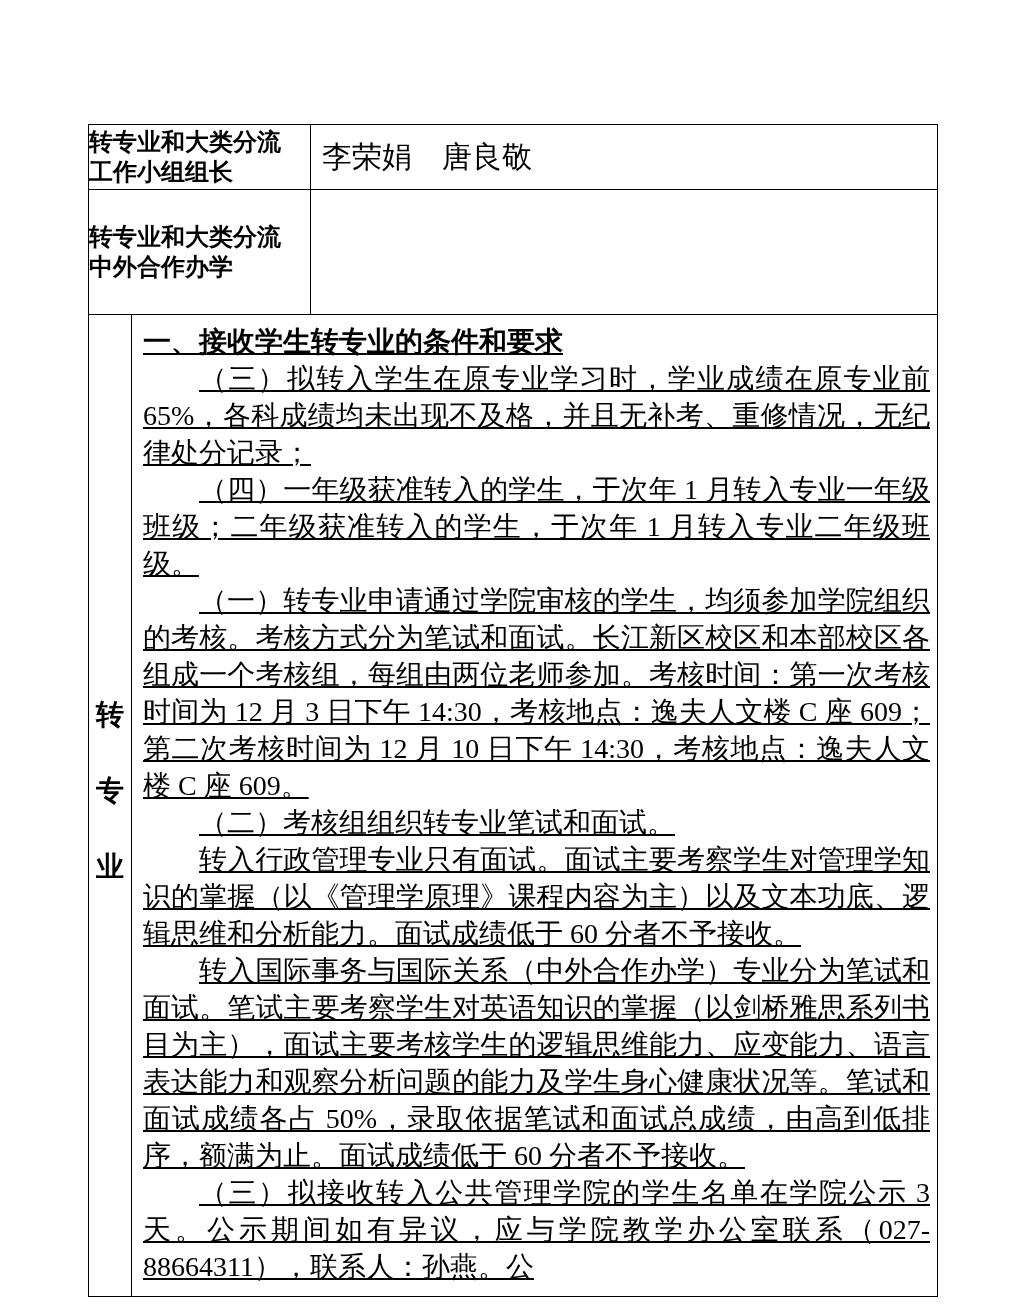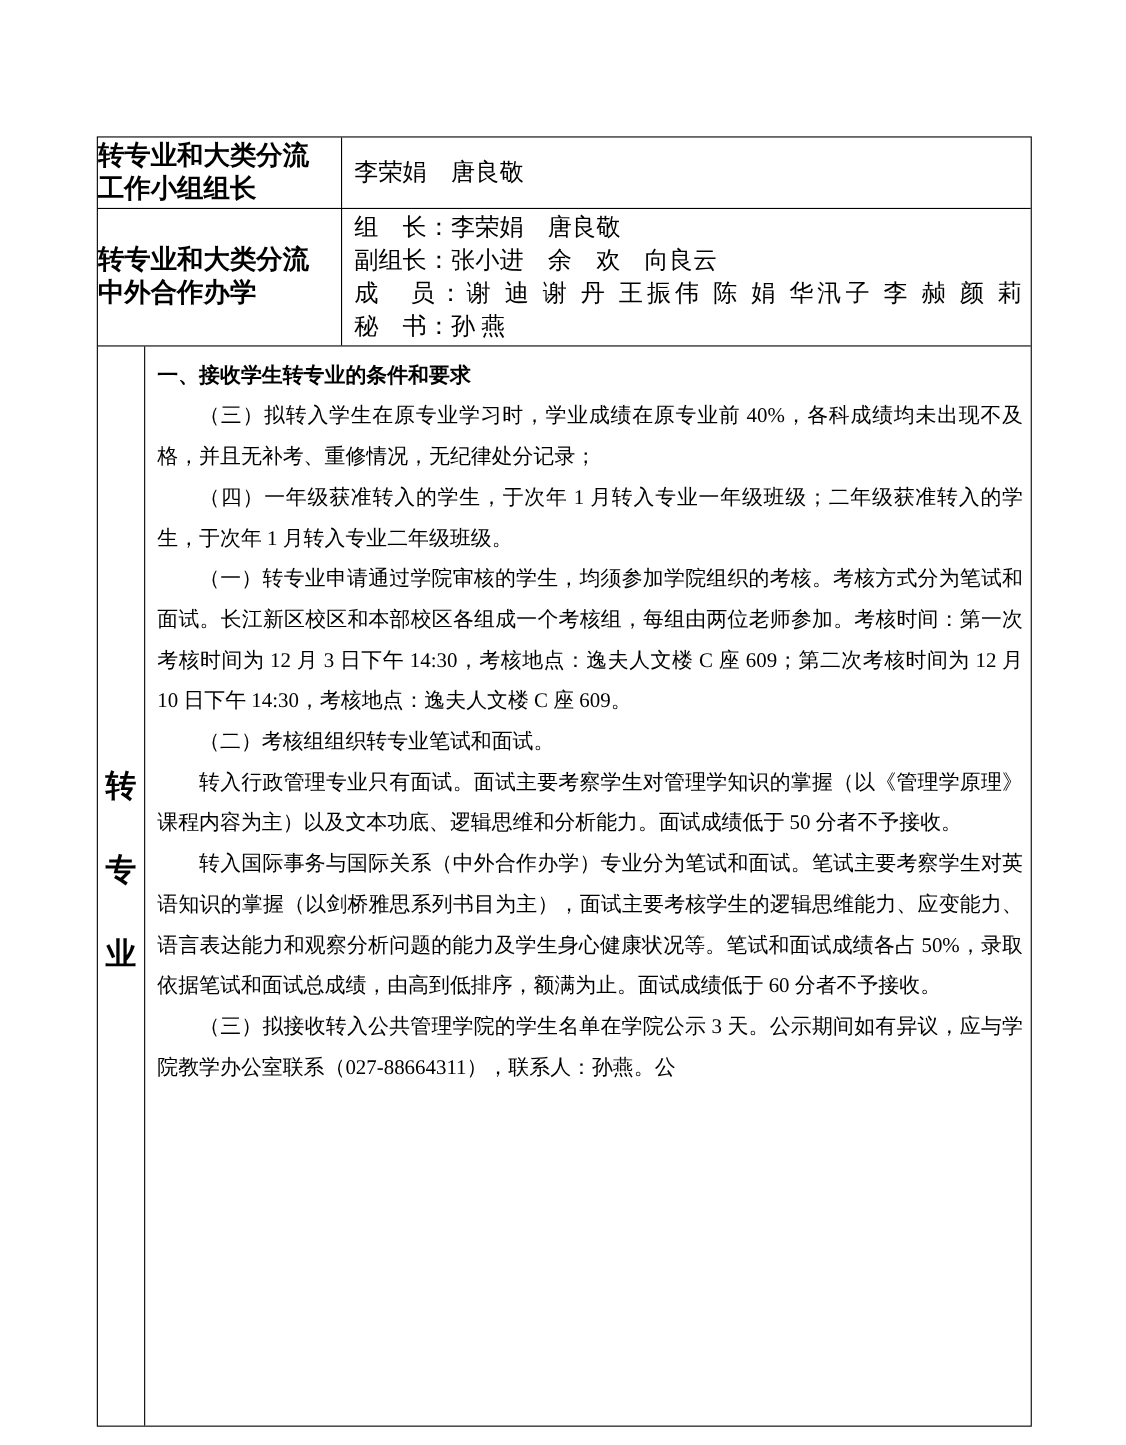--- a/index.html
+++ b/index.html
@@ -34,21 +34,21 @@
     font-family: "Liberation Sans", sans-serif;
     font-weight: bold;
     font-size: 24px;
     line-height: 30px;
     text-align: center;
   }
   .value-cell {
     flex: 1 1 auto;
     padding: 4px 8px 4px 11px;
     font-family: "Liberation Serif", serif;
-    font-size: 22px;
+    font-size: 30px;
     line-height: 30px;
     display: flex;
     flex-direction: column;
     justify-content: center;
     overflow: hidden;
   }
   .row-leader { height: 64px; }
   .row-members { height: 125px; }
   .member-line { white-space: nowrap; }
   .member-line:nth-child(3) {
@@ -71,23 +71,24 @@
     padding-bottom: 30px;
     font-family: "Liberation Sans", sans-serif;
     font-weight: bold;
     font-size: 28px;
     line-height: 30px;
   }
   .body-cell {
     flex: 1 1 auto;
     padding: 8px 7px 0 11px;
     font-family: "Liberation Serif", serif;
-    font-size: 19px;
+    font-size: 28px;
     line-height: 37px;
     overflow: hidden;
+    text-decoration: underline;
   }
   .body-cell .heading {
     font-family: "Liberation Sans", sans-serif;
     font-weight: bold;
     text-align: left;
   }
   .body-cell .para {
     text-indent: 2em;
     text-align: justify;
   }
@@ -106,40 +107,34 @@
       <div class="value-cell">
         <div>李荣娟　唐良敬</div>
       </div>
     </div>
 
     <div class="row row-members">
       <div class="label-cell">
         <div>转专业和大类分流</div>
         <div>中外合作办学</div>
       </div>
-      <div class="value-cell" id="members-list">
-          <div class="member-line">组　长：李荣娟　唐良敬</div>
-          <div class="member-line">副组长：张小进　余　欢　向良云</div>
-          <div class="member-line">成　员：谢 迪 谢 丹 王振伟 陈 娟 华汛子 李 赪 颜 莉</div>
-          <div class="member-line">秘　书：孙 燕</div>
-        </div>
     </div>
 
     <div class="row row-policy">
       <div class="side-cell" id="side-label">
           <span>转</span>
           <span>专</span>
           <span>业</span>
         </div>
       <div class="body-cell" id="body-content">
           <div class="heading">一、接收学生转专业的条件和要求</div>
-          <div class="para">（三）拟转入学生在原专业学习时，学业成绩在原专业前 40%，各科成绩均未出现不及格，并且无补考、重修情况，无纪律处分记录；</div>
+          <div class="para">（三）拟转入学生在原专业学习时，学业成绩在原专业前 65%，各科成绩均未出现不及格，并且无补考、重修情况，无纪律处分记录；</div>
           <div class="para">（四）一年级获准转入的学生，于次年 1 月转入专业一年级班级；二年级获准转入的学生，于次年 1 月转入专业二年级班级。</div>
           <div class="para">（一）转专业申请通过学院审核的学生，均须参加学院组织的考核。考核方式分为笔试和面试。长江新区校区和本部校区各组成一个考核组，每组由两位老师参加。考核时间：第一次考核时间为 12 月 3 日下午 14:30，考核地点：逸夫人文楼 C 座 609；第二次考核时间为 12 月 10 日下午 14:30，考核地点：逸夫人文楼 C 座 609。</div>
           <div class="para">（二）考核组组织转专业笔试和面试。</div>
-          <div class="para">转入行政管理专业只有面试。面试主要考察学生对管理学知识的掌握（以《管理学原理》课程内容为主）以及文本功底、逻辑思维和分析能力。面试成绩低于 50 分者不予接收。</div>
+          <div class="para">转入行政管理专业只有面试。面试主要考察学生对管理学知识的掌握（以《管理学原理》课程内容为主）以及文本功底、逻辑思维和分析能力。面试成绩低于 60 分者不予接收。</div>
           <div class="para">转入国际事务与国际关系（中外合作办学）专业分为笔试和面试。笔试主要考察学生对英语知识的掌握（以剑桥雅思系列书目为主），面试主要考核学生的逻辑思维能力、应变能力、语言表达能力和观察分析问题的能力及学生身心健康状况等。笔试和面试成绩各占 50%，录取依据笔试和面试总成绩，由高到低排序，额满为止。面试成绩低于 60 分者不予接收。</div>
           <div class="para">（三）拟接收转入公共管理学院的学生名单在学院公示 3 天。公示期间如有异议，应与学院教学办公室联系（027-88664311），联系人：孙燕。公</div>
         </div>
     </div>
 
   </div>
 </div>
 
 </body></html>

